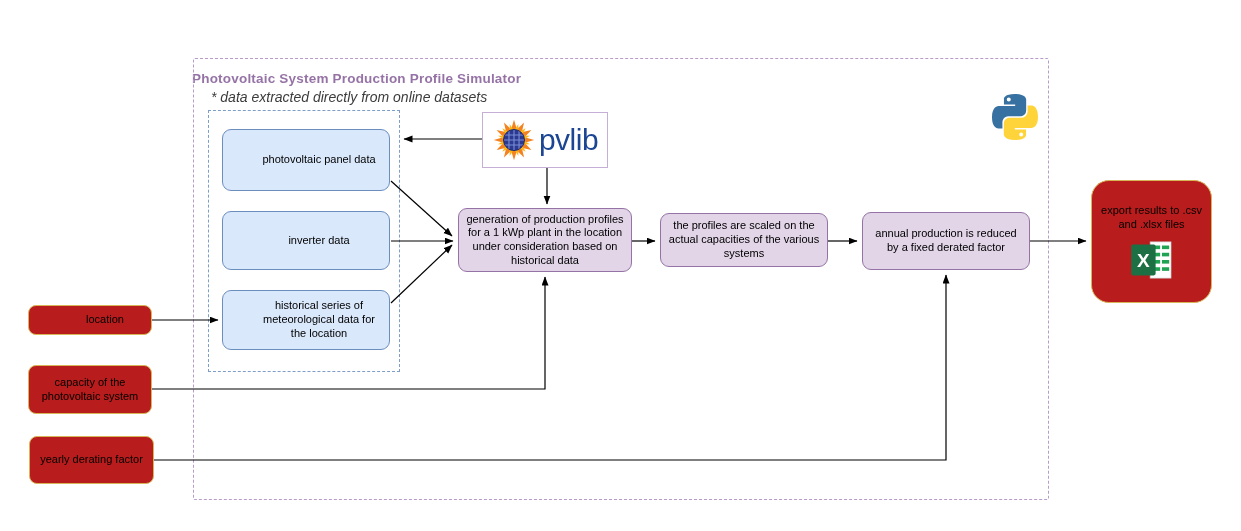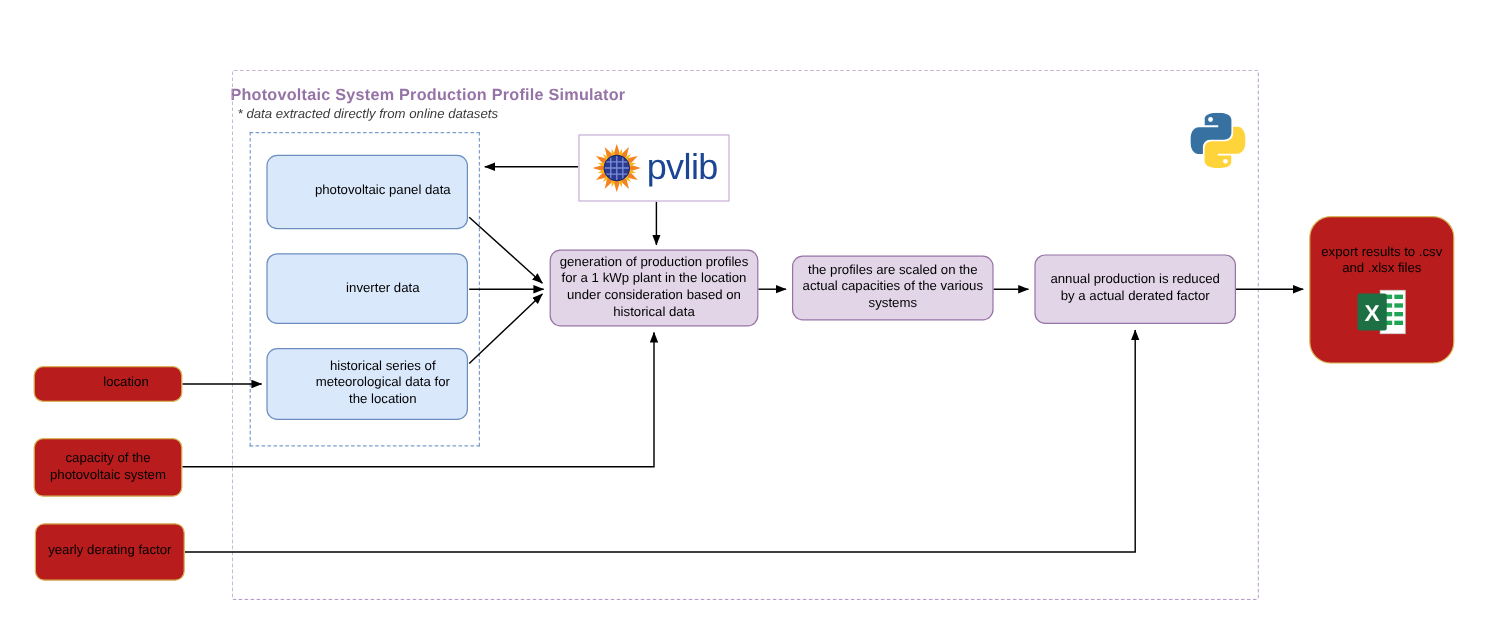--- a/index.html
+++ b/index.html
@@ -6,22 +6,22 @@
   #canvas{
     position:relative;width:1241px;height:531px;background:#ffffff;
     font-family:"Liberation Sans", sans-serif;color:#000;overflow:hidden;
   }
   .abs{position:absolute;box-sizing:border-box;}
   #title{
     left:192px;top:35px;width:560px;
     font-size:13.5px;font-weight:bold;color:#9673a6;letter-spacing:.2px;margin-top:36px;
   }
   #note{
-    left:198px;top:89px;width:320px;
-    font-size:11px;font-style:italic;color:#3c3c3c;
+    left:211px;top:89px;width:320px;
+    font-size:14px;font-style:italic;color:#3c3c3c;
   }
   #outer-frame{
     left:193px;top:58px;width:856px;height:442px;
     border:1.5px dashed #b79cc9;border-radius:2px;
   }
   #inner-frame{
     left:208px;top:110px;width:192px;height:262px;
     border:1.4px dashed #7e9ec9;
   }
   .node{
@@ -196,21 +196,21 @@
     <path fill="#ffd43b" d="M55.08 110c28.12 0 26.37-12.2 26.37-12.2l-.03-12.63H54.58v-3.79h37.54S110 83.42 110 55.08 94.4 27.75 94.4 27.75h-9.31v13.17s.5 15.6-15.35 15.6H43.12s-14.85-.24-14.85 14.35v24.18S26.01 110 55.08 110zm14.8-8.51a4.83 4.83 0 1 1 0-9.66 4.83 4.83 0 0 1 0 9.66z"></path>
   </svg>
 
   <div id="box-generate" class="abs node purple">
     <span>generation of production profiles for a 1 kWp plant in the location under consideration based on historical data</span>
   </div>
   <div id="box-scale" class="abs node purple">
     <span>the profiles are scaled on the actual capacities of the various systems</span>
   </div>
   <div id="box-derate" class="abs node purple">
-    <span>annual production is reduced by a actual derated factor</span>
+    <span>annual production is reduced by a fixed derated factor</span>
   </div>
 
   <div id="box-location" class="abs node yellow">
     <span>location</span>
   </div>
   <div id="box-capacity" class="abs node yellow">
     <span>capacity of the photovoltaic system</span>
   </div>
   <div id="box-derating" class="abs node yellow">
     <span>yearly derating factor</span>

